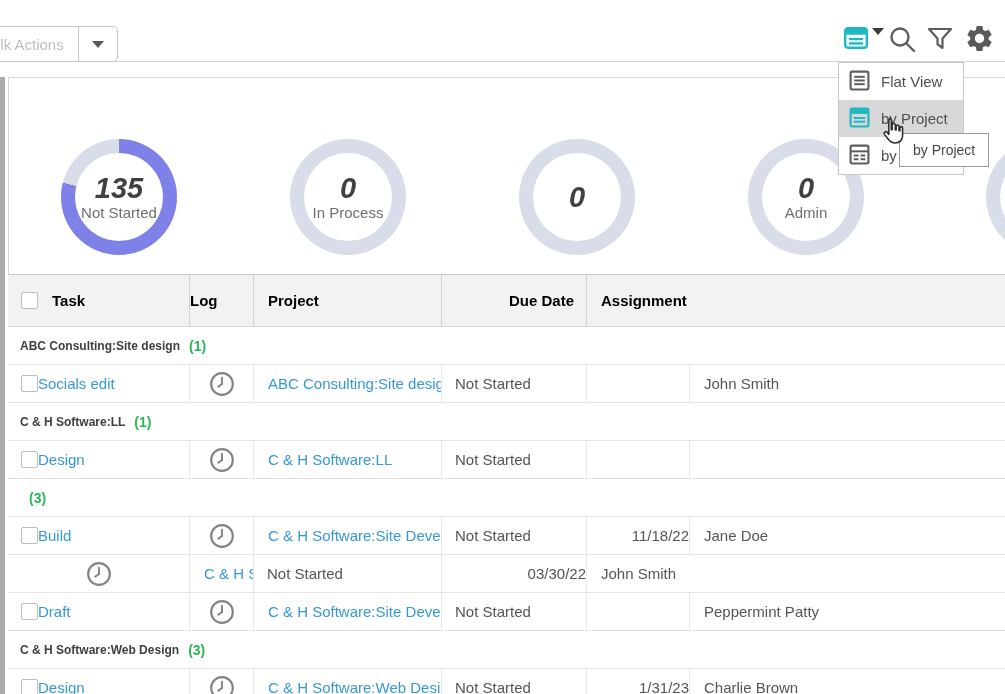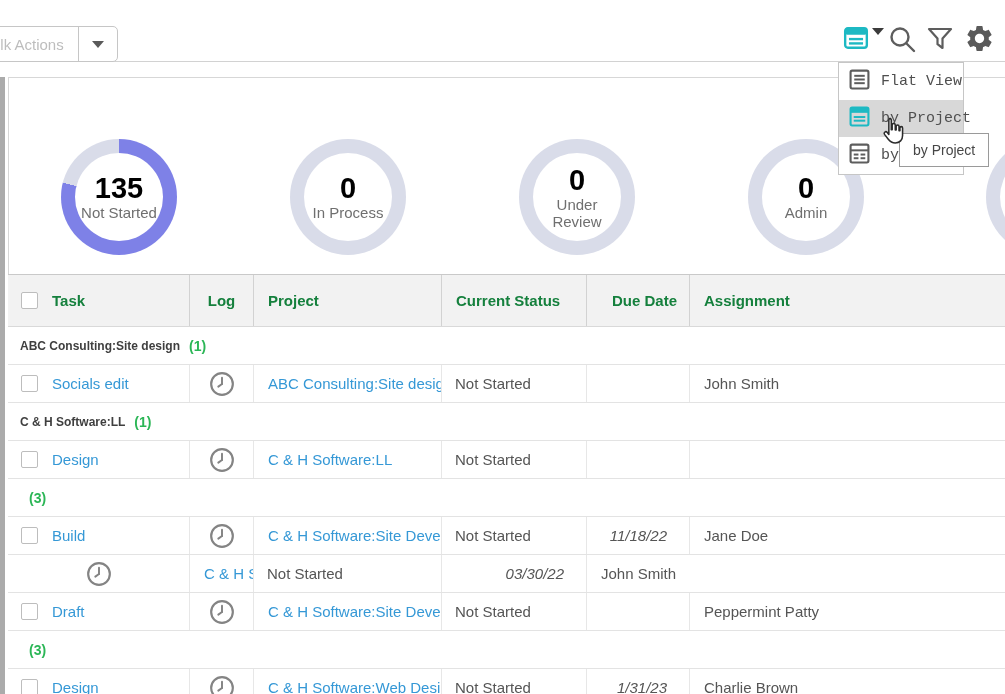--- a/index.html
+++ b/index.html
@@ -27,52 +27,52 @@
 
   
   .summary-select { position:absolute; left:487px; top:94px; width:181px; height:34px; background:#fff; border:1px solid #9b9b9b; border-radius:4px; display:flex; align-items:center; justify-content:center; gap:11px; cursor:pointer; }
   .summary-select span { font-size:15px; color:#555; }
   .summary-select .caret-down { border-top-color:#4a4a4a; }
 
   
   .donut { position:absolute; top:139px; width:116px; height:116px; cursor:pointer; }
   .ring { position:absolute; inset:0; border-radius:50%; background:var(--ring-gray); }
   .hole { position:absolute; left:14px; top:14px; width:88px; height:88px; border-radius:50%; background:#fff; display:flex; flex-direction:column; align-items:center; justify-content:center; }
-  .donut-value { font-size:29px; font-weight:bold; color:#000000; line-height:30px; }
+  .donut-value { font-size:29px; font-weight:bold; color:#404040; line-height:30px;font-style:italic; }
   .donut-label { font-size:15px; color:#6f6f6f; text-align:center; width:84px; line-height:17px; margin-top:1px; }
 
   
   .table { position:absolute; left:8px; top:274px; width:997px; border-top:1px solid #c9c9c9; background:#fff; }
   .thead { display:grid; grid-template-columns:182px 64px 188px 145px 103px 1fr; height:52px; background:#f2f2f2; border-bottom:1px solid #d9d9d9; }
-  .th { display:flex; align-items:center; font-size:15px; font-weight:bold; color:#15803d; border-right:1px solid #d2d2d2; }
+  .th { display:flex; align-items:center; font-size:15px; font-weight:bold; color:#000000; border-right:1px solid #d2d2d2; }
   .th:last-child { border-right:none; }
   .th-task { padding-left:13px; gap:14px; }
-  .th-log { justify-content:center; }
+  .th-log { justify-content:flex-start; }
   .th-project, .th-status, .th-assign { padding-left:14px; }
   .th-due { justify-content:flex-end; padding-right:12px;text-align:right; }
 
   .group-row { height:38px; display:flex; align-items:center; padding-left:12px; border-bottom:1px solid #e3e3e3; }
   .group-name { font-size:12px; font-weight:bold; color:#3f3f3f; }
   .group-count { font-size:14px; font-weight:bold; color:var(--green); margin-left:9px; }
 
   .task-row { display:grid; grid-template-columns:182px 64px 188px 145px 103px 1fr; height:38px; border-bottom:1px solid #e3e3e3; }
   .td { display:flex; align-items:center; font-size:15px; color:#555; border-right:1px solid #e7e7e7; overflow:hidden; }
   .td:last-child { border-right:none; }
-  .td-task { padding-left:13px; gap:14px; }
+  .td-task { padding-left:13px; }
   .td-task a { color:var(--link); text-decoration:none; cursor:pointer; white-space:nowrap; }
   .td-log { justify-content:center; }
   .td-project { padding-left:14px; color:var(--link); white-space:nowrap; cursor:pointer; }
   .td-status { padding-left:13px; }
-  .td-due { justify-content:flex-end; padding-right:22px;font-style:italic; }
+  .td-due { justify-content:flex-end; padding-right:0; }
   .td-assign { padding-left:14px; }
 
   .checkbox { width:17px; height:17px; background:#fff; border:1px solid #bdbdbd; border-radius:2px; flex:none; cursor:pointer; }
 
   
-  .menu { position:absolute; left:838px; top:62px; width:126px; background:#fff; border:1px solid #c6c6c6; z-index:40;font-family:Liberation Mono, monospace; }
+  .menu { position:absolute; left:838px; top:62px; width:126px; background:#fff; border:1px solid #c6c6c6; z-index:40; }
   .menu-item { height:37px; display:flex; align-items:center; padding-left:10px; gap:11px; font-size:15px; color:#4f4f4f; cursor:pointer; white-space:nowrap; }
   .menu-item.active { background:#d8d8d8; }
 
   .tooltip { position:absolute; left:899px; top:133px; height:34px; background:#fff; border:1px solid #9a9a9a; padding:0 13px; display:flex; align-items:center; font-size:14px; color:#464646; z-index:45; }
 
   .cursor { position:absolute; left:879px; top:116px; z-index:60; pointer-events:none; }
 </style>
 </head>
 <body>
 <div id="app">
@@ -130,21 +130,20 @@
     <div class="ring" style="background: rgb(217, 220, 233);"></div>
     <div class="hole">
       <div class="donut-value">0</div>
       <div class="donut-label">In Process</div>
     </div>
   </div>
   <div class="donut" style="left:519px">
     <div class="ring" style="background: rgb(217, 220, 233);"></div>
     <div class="hole">
       <div class="donut-value">0</div>
-      <div class="donut-label">Under Review</div>
     </div>
   </div>
   <div class="donut" style="left:748px">
     <div class="ring" style="background: rgb(217, 220, 233);"></div>
     <div class="hole">
       <div class="donut-value">0</div>
       <div class="donut-label">Admin</div>
     </div>
   </div>
   <div class="donut" style="left:986px">
@@ -160,23 +159,20 @@
     <div class="thead">
       <div class="th th-task">
         <span class="checkbox"></span>
         <span>Task</span>
       </div>
       <div class="th th-log">
           <span>Log</span>
         </div>
       <div class="th th-project">
           <span>Project</span>
-        </div>
-      <div class="th th-status">
-          <span>Current Status</span>
         </div>
       <div class="th th-due">
           <span>Due Date</span>
         </div>
       <div class="th th-assign">
           <span>Assignment</span>
         </div>
     </div>
     <div id="tbody">
     <div class="group-row">
@@ -283,20 +279,21 @@
           </svg>
         </span>
       </div>
       <div class="td td-project">C &amp; H Software:Site Deve</div>
       <div class="td td-status">Not Started</div>
       <div class="td td-due"></div>
       <div class="td td-assign">Peppermint Patty</div>
     </div>
 
     <div class="group-row">
+      <span class="group-name">C &amp; H Software:Web Design</span>
       <span class="group-count">(3)</span>
     </div>
 
     <div class="task-row">
       <div class="td td-task">
         <span class="checkbox"></span>
         <a>Design</a>
       </div>
       <div class="td td-log">
         <span style="display:flex;">

